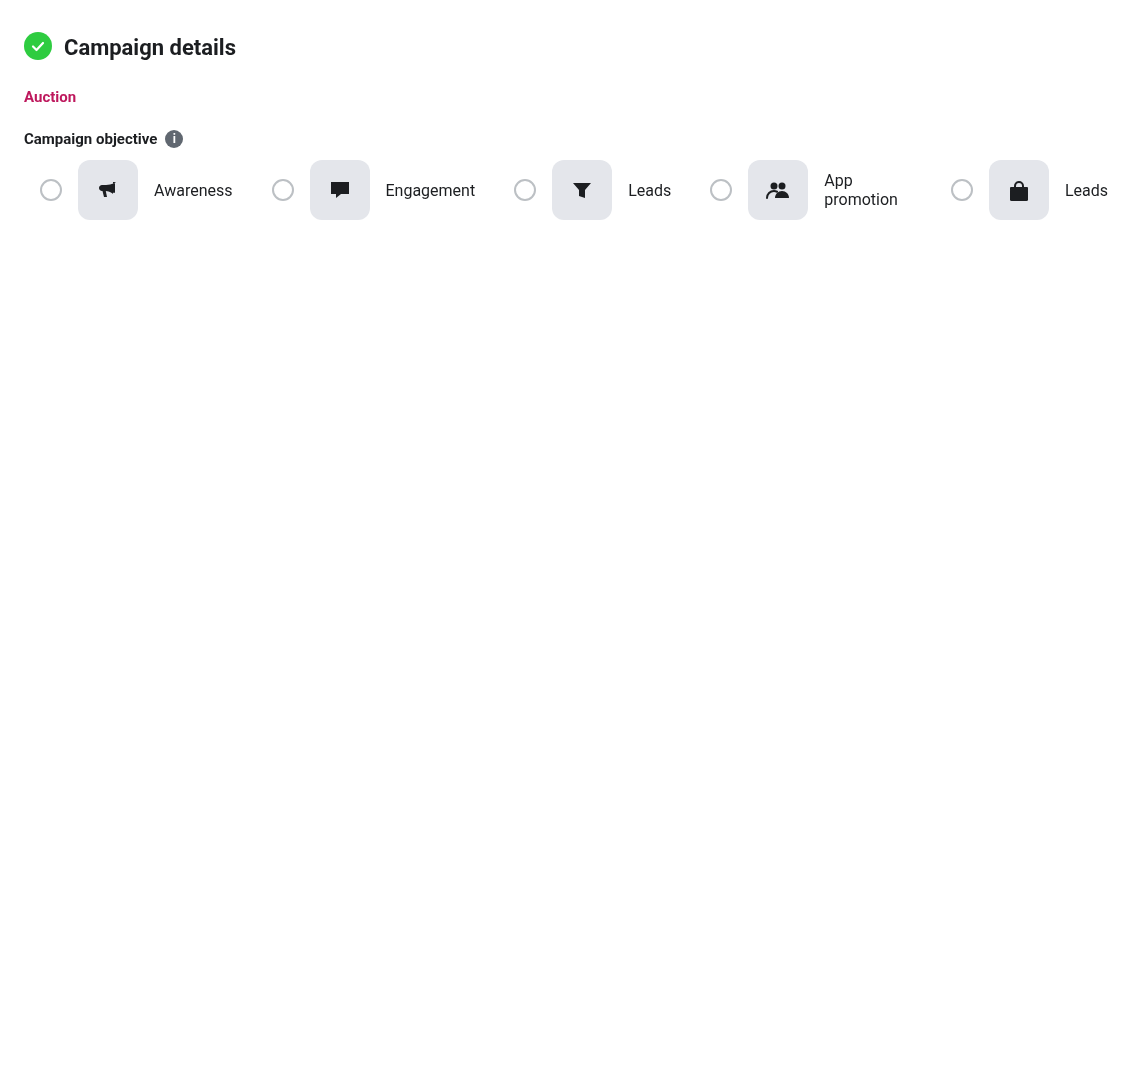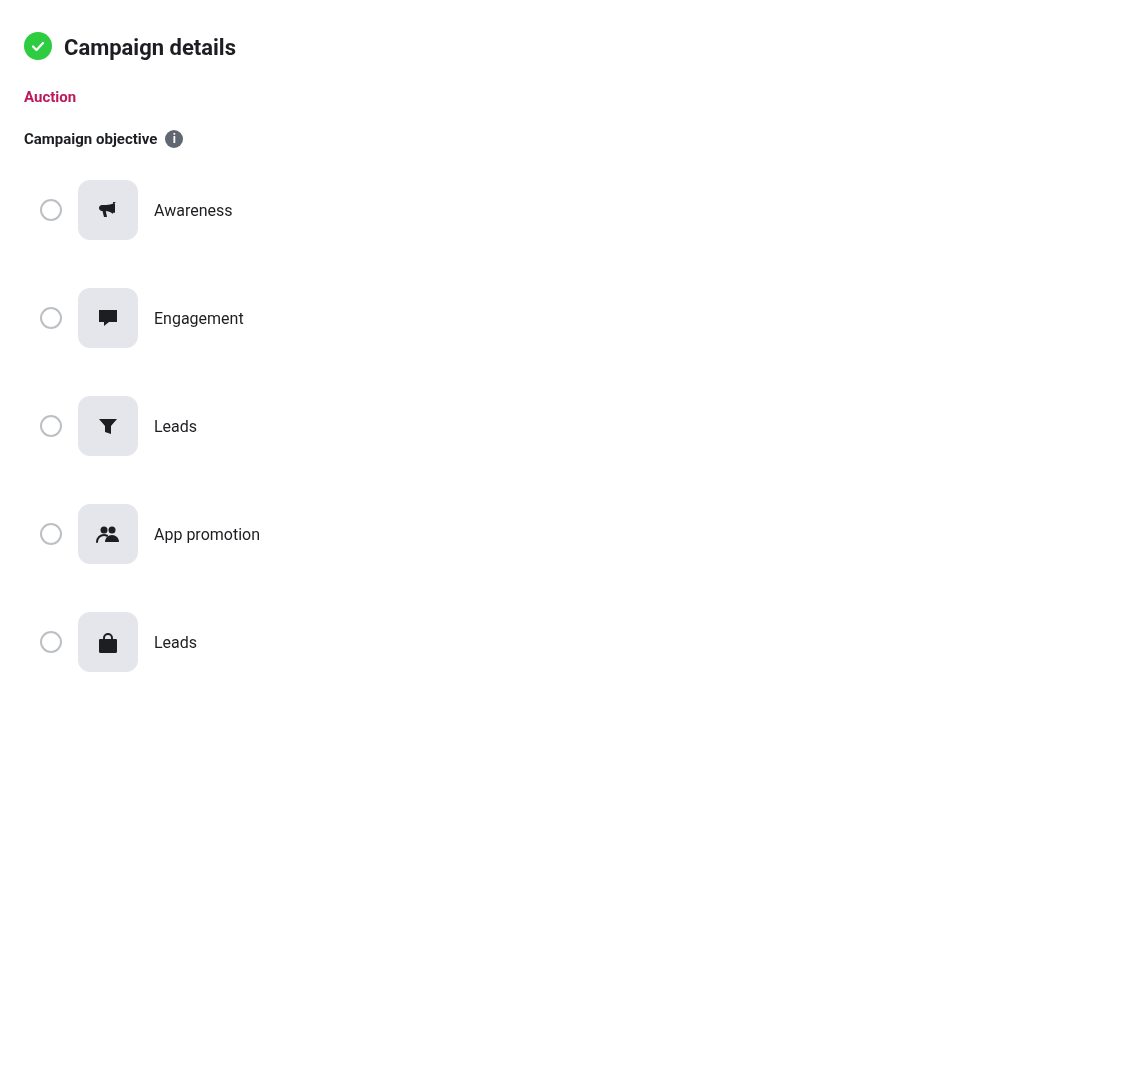--- a/index.html
+++ b/index.html
@@ -60,21 +60,20 @@
     .field-value {
       font-size: 15px;
       color: #be185d;
       font-weight: 700;
     }
 
     .objective-label-row {
       display: flex;
       align-items: center;
       gap: 8px;
-      margin-bottom: 20px;
       margin-top: 8px;
     }
 
     .objective-label-row .field-label {
       margin-bottom: 0;
     }
 
     .info-icon {
       width: 18px;
       height: 18px;
@@ -85,22 +84,22 @@
       font-weight: 700;
       display: flex;
       align-items: center;
       justify-content: center;
       cursor: pointer;
       flex-shrink: 0;
     }
 
     .objective-options {
       display: flex;
-      flex-direction: column;
-      gap: 16px;
+      flex-direction: row;
+      gap: 7px;
     }
 
     .objective-option {
       display: flex;
       align-items: center;
       gap: 16px;
       padding: 12px 16px;
       border-radius: 8px;
       cursor: pointer;
       margin-bottom: 8px;

